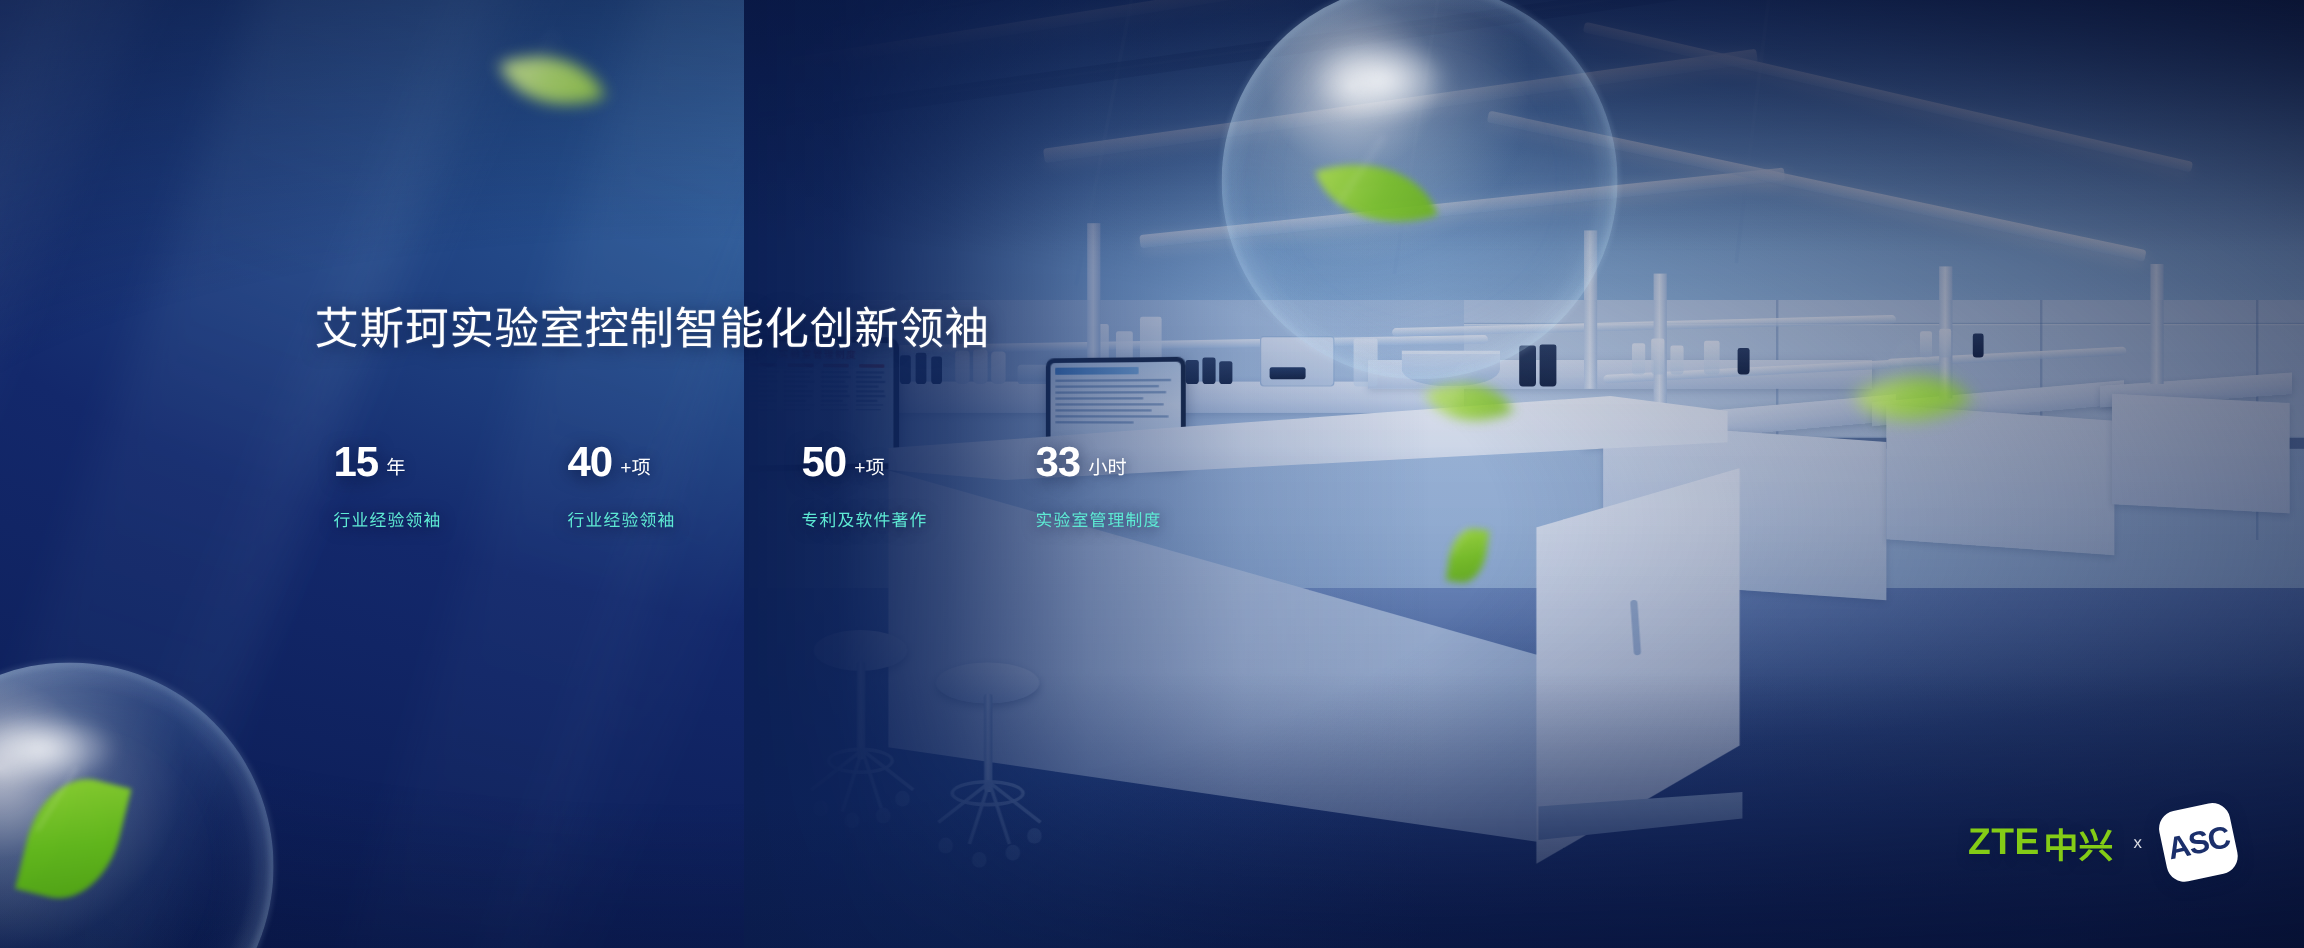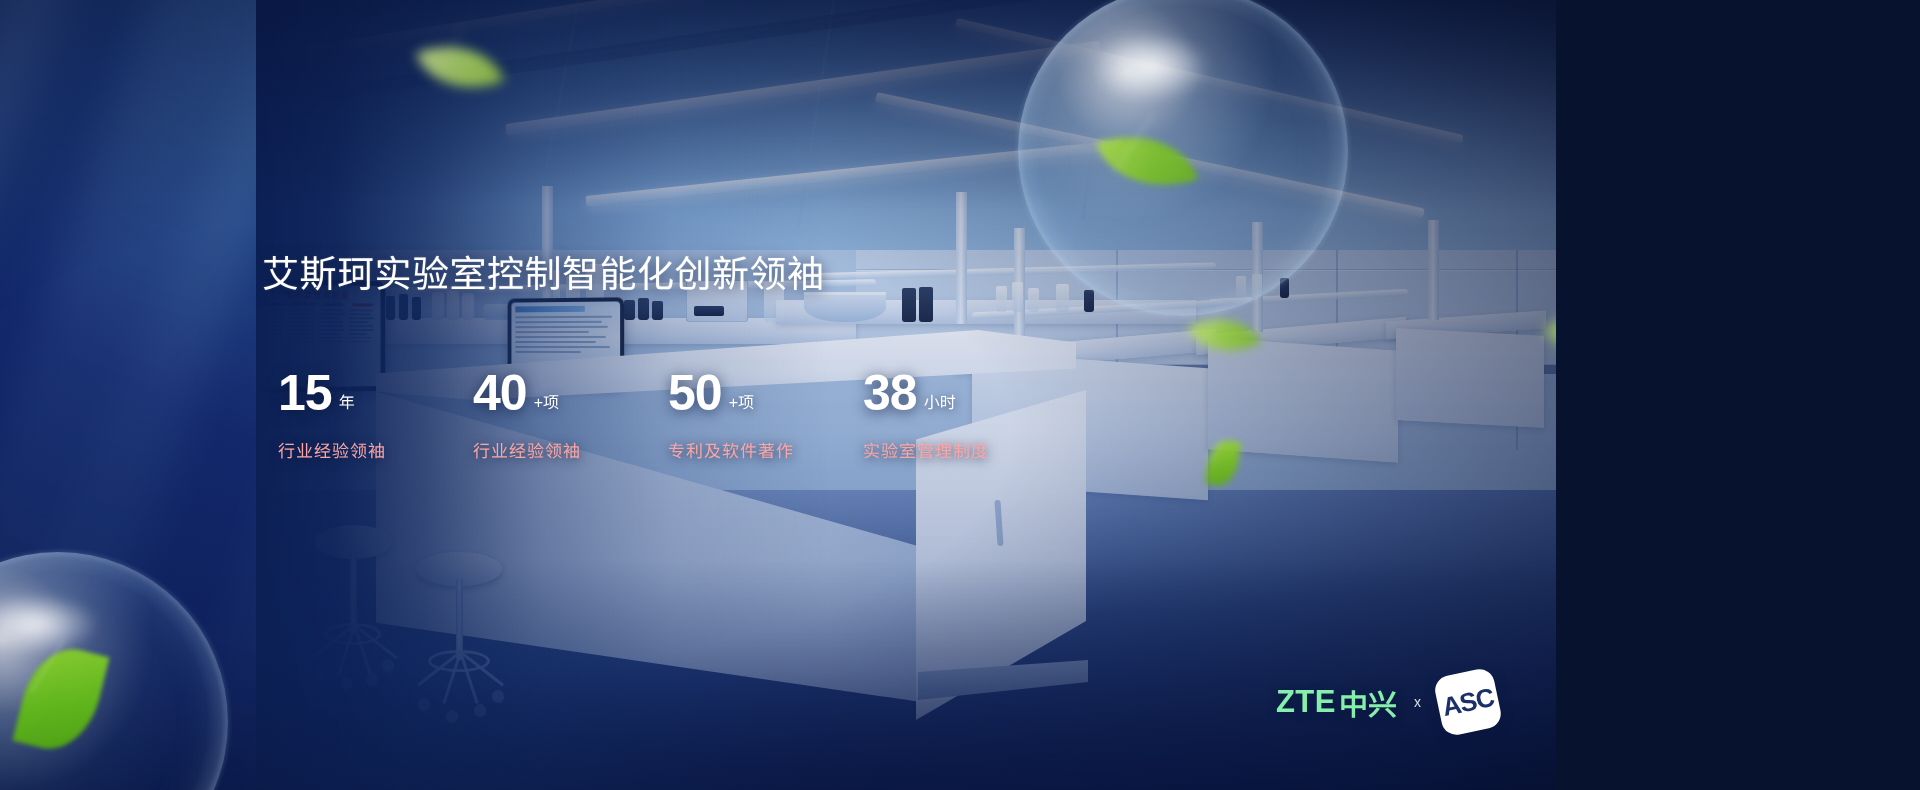--- a/index.html
+++ b/index.html
@@ -1,21 +1,21 @@
 <!DOCTYPE html>
 <html lang="zh-CN"><head>
 <meta charset="utf-8">
 <title>ASC Lab Banner</title>
 <style>
   * { margin:0; padding:0; box-sizing:border-box; }
   html,body { background:#07122e; }
 
   .stage {
     position:relative;
-    width:1556px; height:790px;
+    width:1920px; height:790px;
     overflow:hidden;
     font-family:"Liberation Sans","DejaVu Sans",sans-serif;
     background:#0b1f52;
     user-select:none;
   }
 
   
   .bg-base{
     position:absolute; inset:0;
     background:
@@ -317,52 +317,52 @@
 
   .stats{
     display:flex;
     margin-top:68px;
     margin-left:16px;
   }
   .stat{ width:195px; }
   .stat-top{ display:flex; align-items:baseline; }
   .stat-num{
     color:#ffffff;
-    font-size:50px;
+    font-size:35px;
     font-weight:700;
     letter-spacing:-1px;
     line-height:1;
     text-shadow:0 2px 14px rgba(5,18,55,.7);
   }
   .stat-unit{
     color:#ffffff;
     font-size:16px;
     font-weight:400;
     margin-left:7px;
     position:relative; top:-2px;
     text-shadow:0 2px 10px rgba(5,18,55,.7);
     white-space:nowrap;
   }
   .stat-label{
-    color:#fca5a5;
-    font-size:17px;
+    color:#5eead4;
+    font-size:14px;
     font-weight:400;
     margin-top:19px;
     letter-spacing:1px;
     text-shadow:0 2px 12px rgba(5,18,55,.75);
     white-space:nowrap;
   }
 
   
   .logos{
     position:absolute; right:58px; bottom:58px; z-index:45;
     display:flex; align-items:center; gap:17px;
   }
   .zte{
-    color:#86efac; font-size:31px; font-weight:700; letter-spacing:.5px;
+    color:#84cc16; font-size:31px; font-weight:700; letter-spacing:.5px;
     display:flex; align-items:center;
     text-shadow:0 2px 10px rgba(5,18,55,.55);
   }
   .zte .zh{ font-size:29px; margin-left:3px; letter-spacing:0; }
   .xmark{ color:rgba(255,255,255,.85); font-size:14px; font-weight:400; }
   .asc{
     width:60px; height:60px;
     background:#ffffff;
     border-radius:15px;
     transform:rotate(-12deg);
@@ -646,21 +646,21 @@
       <div class="stat">
         <div class="stat-top">
           <span class="stat-num">50</span>
           <span class="stat-unit">+项</span>
         </div>
         <div class="stat-label">专利及软件著作</div>
       </div>
 
       <div class="stat">
         <div class="stat-top">
-          <span class="stat-num">38</span>
+          <span class="stat-num">33</span>
           <span class="stat-unit">小时</span>
         </div>
         <div class="stat-label">实验室管理制度</div>
       </div>
 
     </div>
   </div>
 
   <div class="logos">
     <div class="zte">

